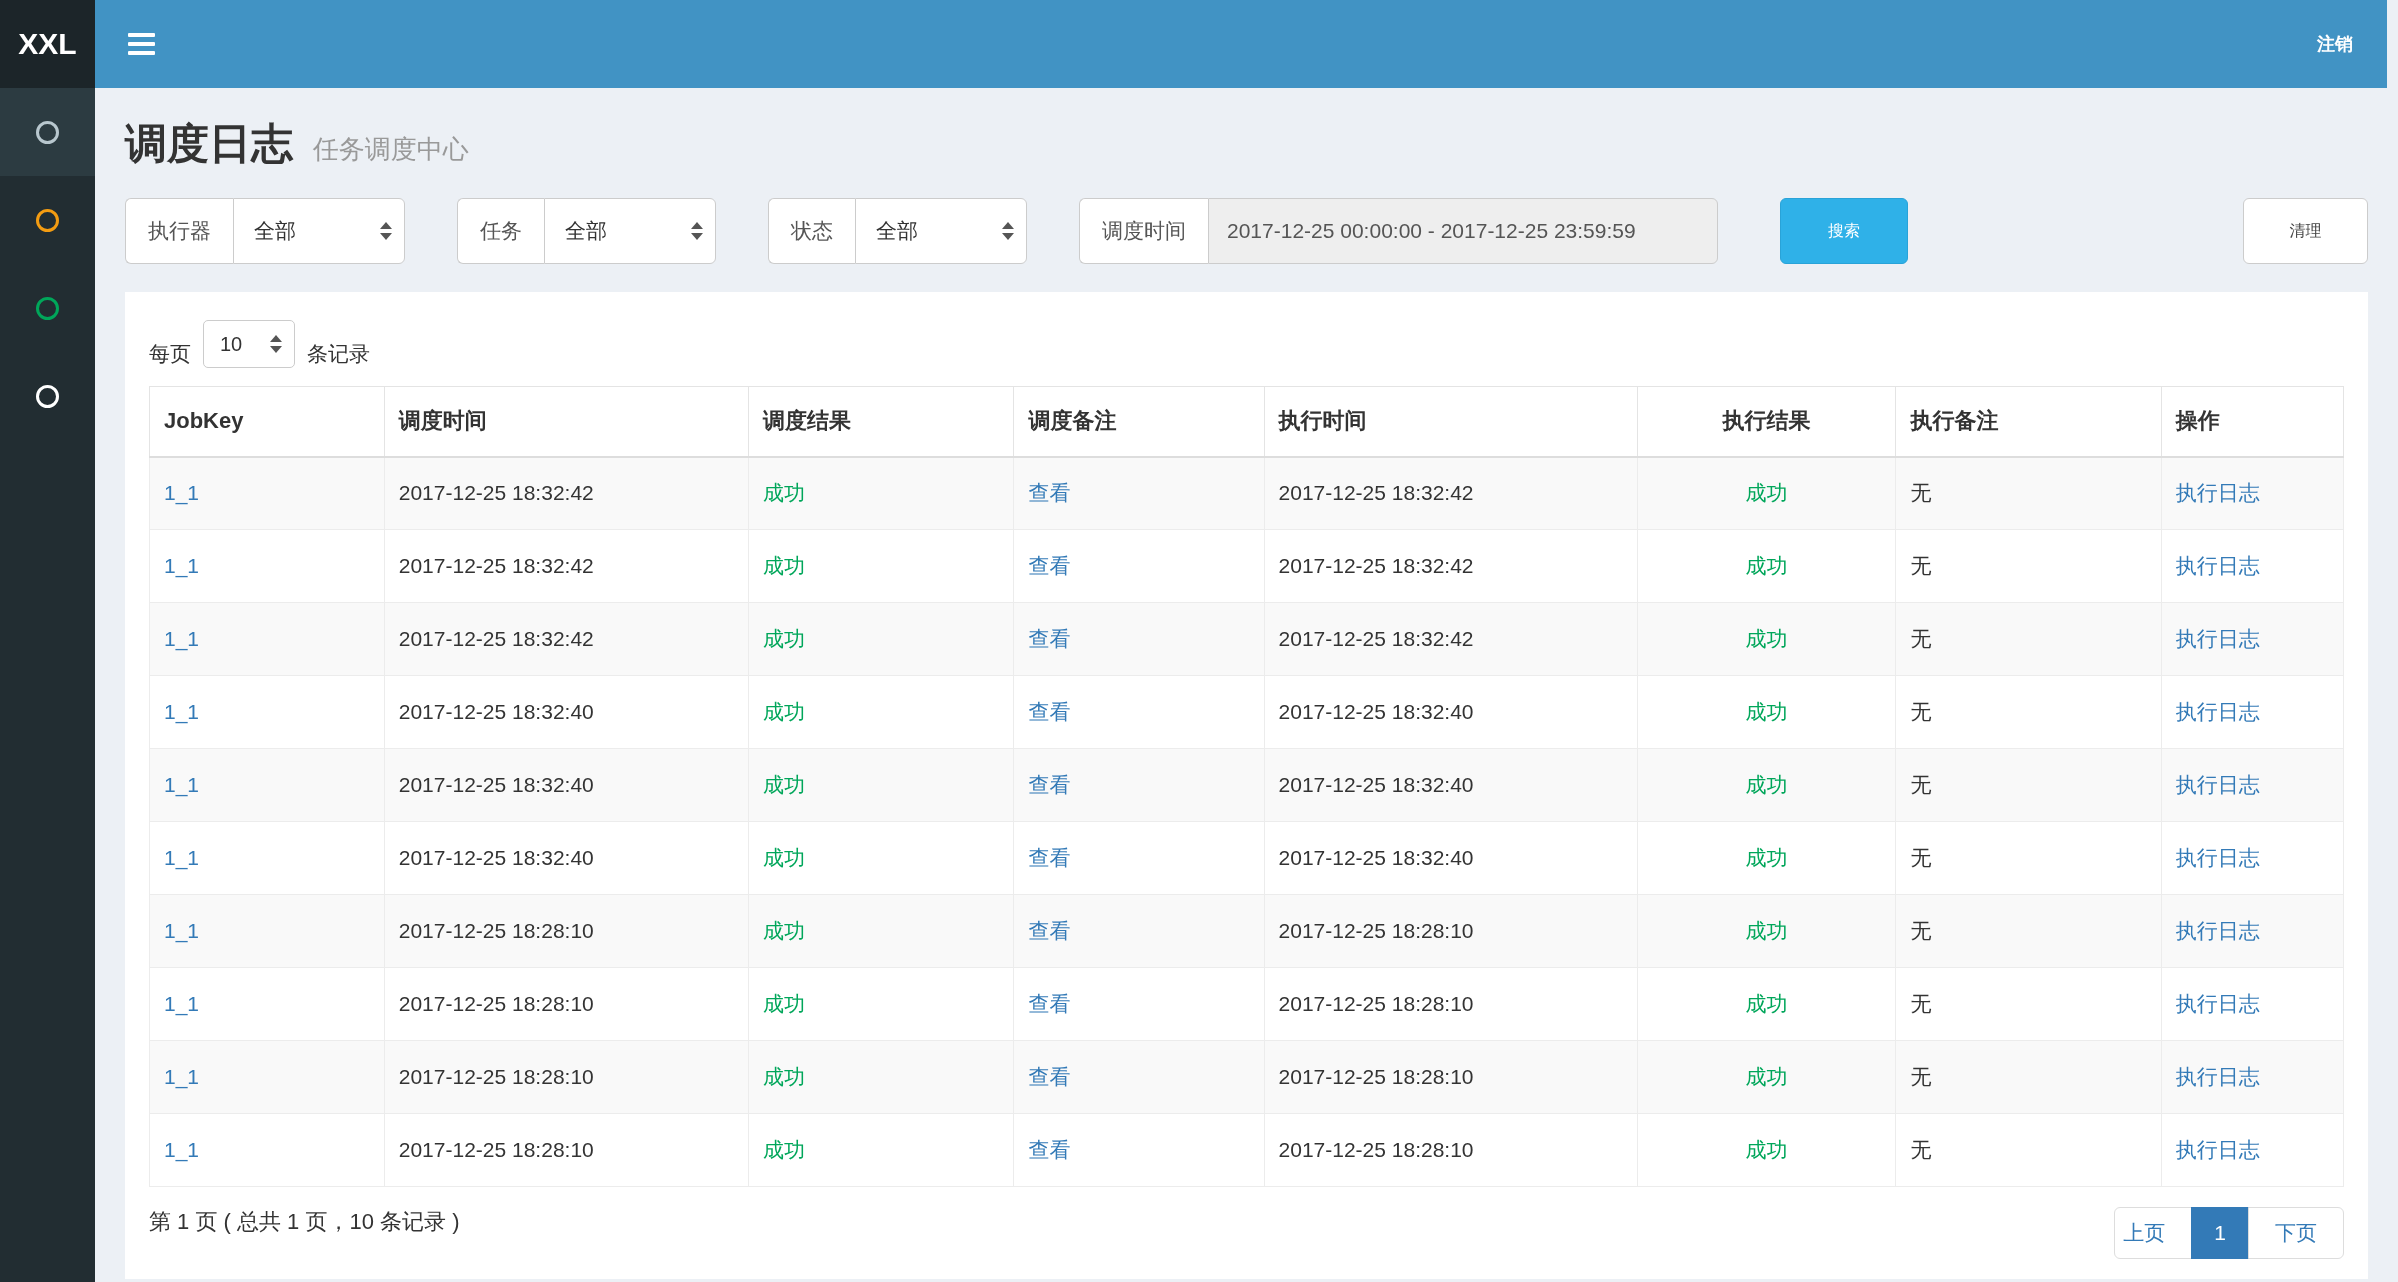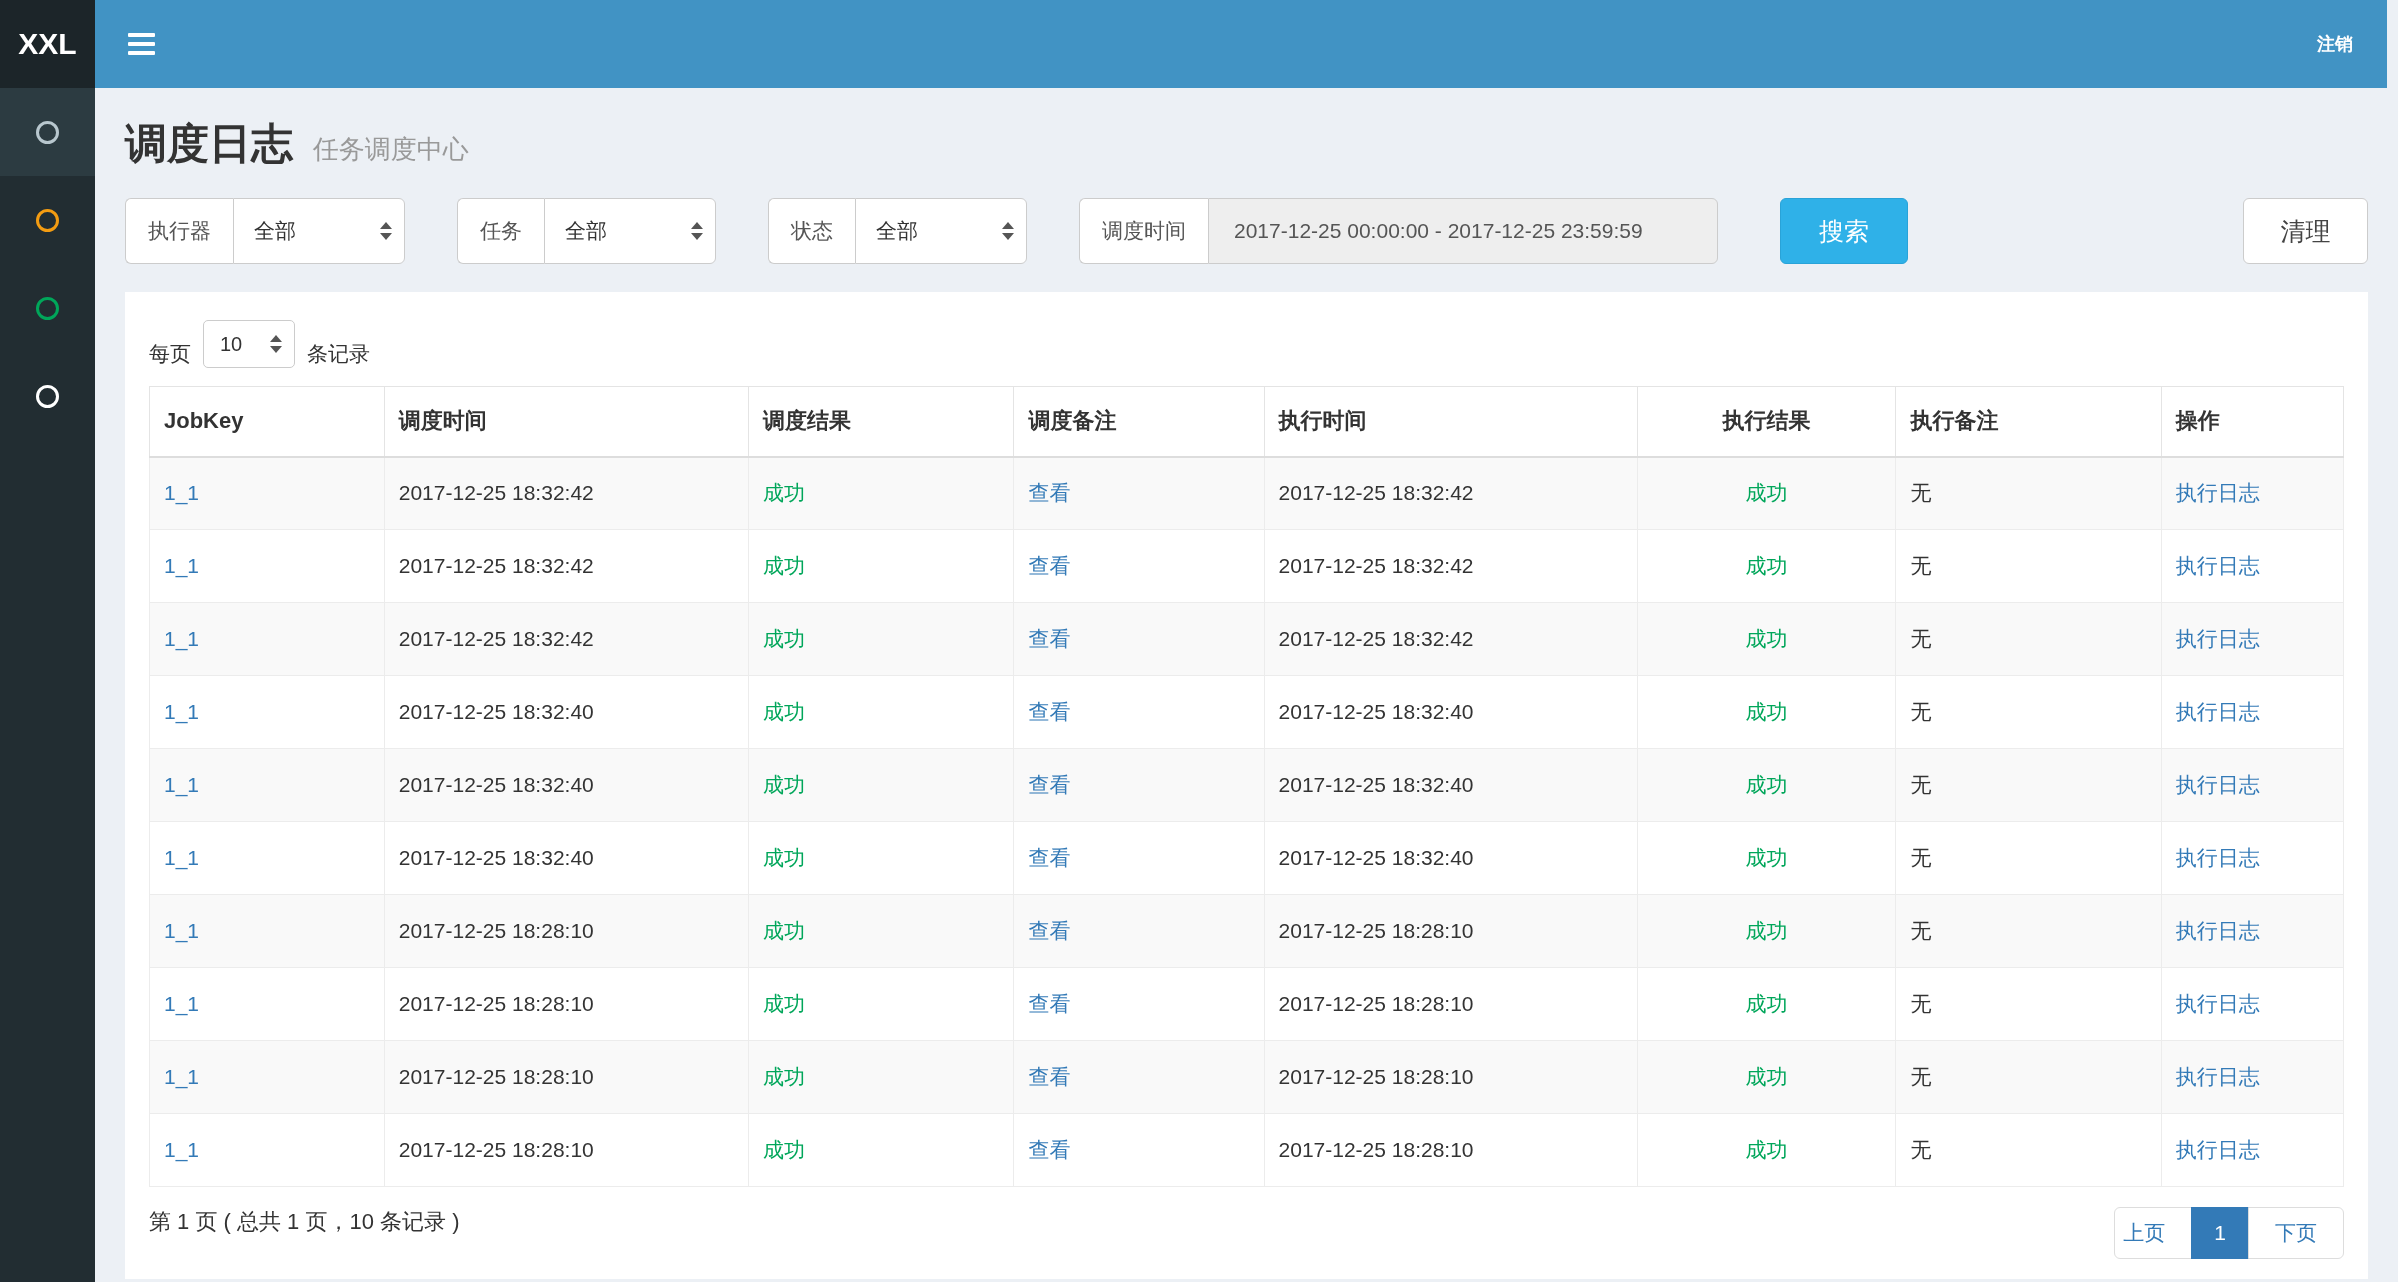--- a/index.html
+++ b/index.html
@@ -28,22 +28,22 @@
   .page-header .title { font-size: 42px; font-weight: bold; color: #333; }
   .page-header .subtitle { font-size: 26px; color: #999; margin-left: 14px; }
   
   .filter-bar { display: flex; align-items: center; margin: 26px 30px 0; }
   .input-group { display: flex; height: 66px; margin-right: 52px; }
   .addon { background: #fff; border: 1px solid #ccc; border-right: 0; display: flex; align-items: center; padding: 0 22px; color: #555; border-radius: 6px 0 0 6px; white-space: nowrap; }
   .select { position: relative; border: 1px solid #ccc; background: #fff; display: flex; align-items: center; padding: 0 48px 0 20px; min-width: 172px; border-radius: 0 6px 6px 0; cursor: pointer; color: #333; }
   .stepper { position: absolute; right: 12px; top: 50%; transform: translateY(-50%); display: flex; flex-direction: column; gap: 4px; }
   .stepper .up { width: 0; height: 0; border-left: 6px solid transparent; border-right: 6px solid transparent; border-bottom: 7px solid #555; }
   .stepper .down { width: 0; height: 0; border-left: 6px solid transparent; border-right: 6px solid transparent; border-top: 7px solid #555; }
-  .time-input { background: #eee; border: 1px solid #ccc; display: flex; align-items: center; padding: 0 25px; width: 510px; color: #555; border-radius: 0 6px 6px 0; cursor: pointer; white-space: nowrap; }
-  .btn { height: 66px; font-size: 25px; border-radius: 6px; cursor: pointer; font-family: inherit; }
+  .time-input { background: #eee; border: 1px solid #ccc; display: flex; align-items: center; padding: 0 18px; width: 510px; color: #555; border-radius: 0 6px 6px 0; cursor: pointer; white-space: nowrap; }
+  .btn { height: 66px; font-size: 16px; border-radius: 6px; cursor: pointer; font-family: inherit; }
   .btn-search { background: #2fb1e8; border: 1px solid #29a3d8; color: #fff; width: 128px; margin-left: 62px; }
   .btn-clear { background: #fff; border: 1px solid #ccc; color: #444; width: 125px; margin-left: auto; }
   
   .box { background: #fff; margin: 28px 30px 0; padding: 26px 24px 20px; }
   .length-row { display: flex; align-items: flex-end; gap: 12px; color: #333; height: 50px; }
   .select.small { min-width: 92px; height: 48px; padding: 0 36px 0 16px; border-radius: 5px; font-size: 20px; }
   
   .log-table { width: 100%; border-collapse: collapse; margin-top: 18px; border: 1px solid #e4e4e4; table-layout: fixed; }
   .log-table th { height: 70px; text-align: left; padding: 0 14px; font-size: 22px; font-weight: bold; border: 1px solid #e4e4e4; border-bottom: 2px solid #ddd; background: #fff; }
   .log-table td { height: 73px; padding: 0 14px; font-size: 21px; border: 1px solid #ececec; }

